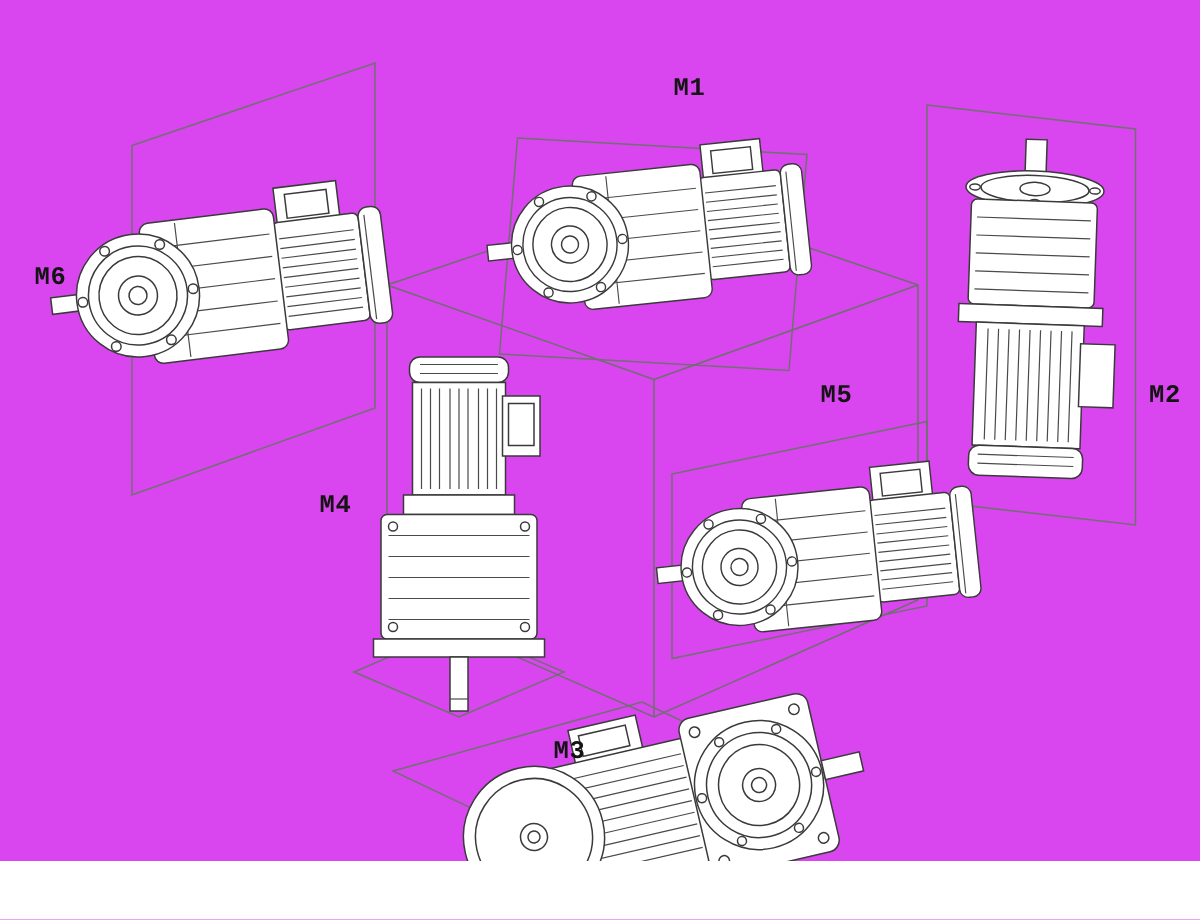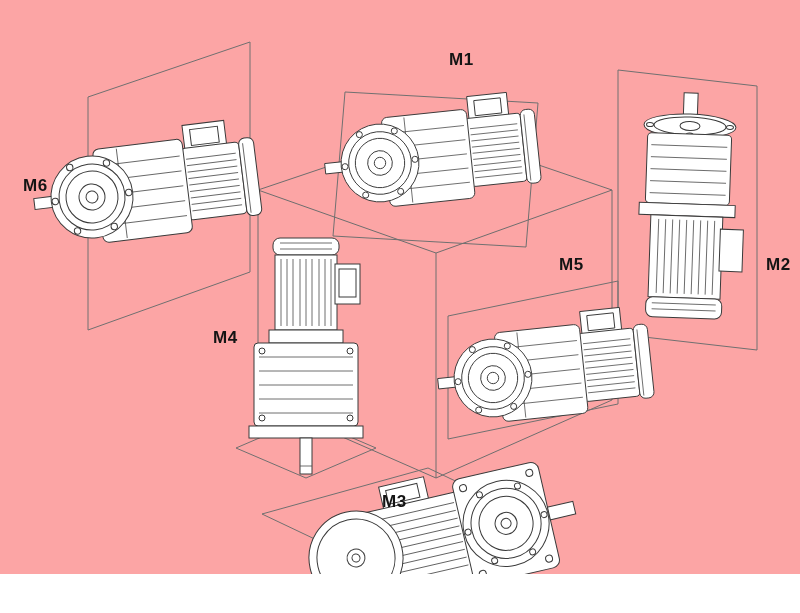--- a/index.html
+++ b/index.html
@@ -1,21 +1,21 @@
 <!DOCTYPE html>
 <html><head>
 <meta charset="utf-8">
 <style>
   html,body{margin:0;padding:0;background:#ffffff;}
   .stage{
     position:relative;
     width:800px;height:574px;
-    background:#fca5a5;
+    background:#d946ef;
     overflow:hidden;
-    font-family:Liberation Sans, sans-serif;
+    font-family:Liberation Mono, monospace;
   }
   .stage svg{position:absolute;left:0;top:0;}
   .lbl{
     position:absolute;
     font-weight:700;
     font-size:17px;
     color:#141414;
     letter-spacing:.5px;
     user-select:none;
     white-space:nowrap;
@@ -139,18 +139,18 @@
       <rect x="198" y="-6.5" width="26" height="13" class="w"></rect>
       <circle r="47" class="w"></circle>
       <circle r="39" class="n"></circle>
       <circle r="9" class="w"></circle>
       <circle r="4" class="n"></circle>
     </g>
   </svg>
 
   <span class="lbl" style="left:449px;top:50px">M1</span>
   <span class="lbl" style="left:766px;top:255px">M2</span>
-  <span class="lbl" style="left:382px;top:492px">M3</span>
+  <span class="lbl" style="left:369px;top:492px">M3</span>
   <span class="lbl" style="left:213px;top:328px">M4</span>
-  <span class="lbl" style="left:559px;top:255px">M5</span>
+  <span class="lbl" style="left:547px;top:255px">M5</span>
   <span class="lbl" style="left:23px;top:176px">M6</span>
 
 </div>
 
 </body></html>

